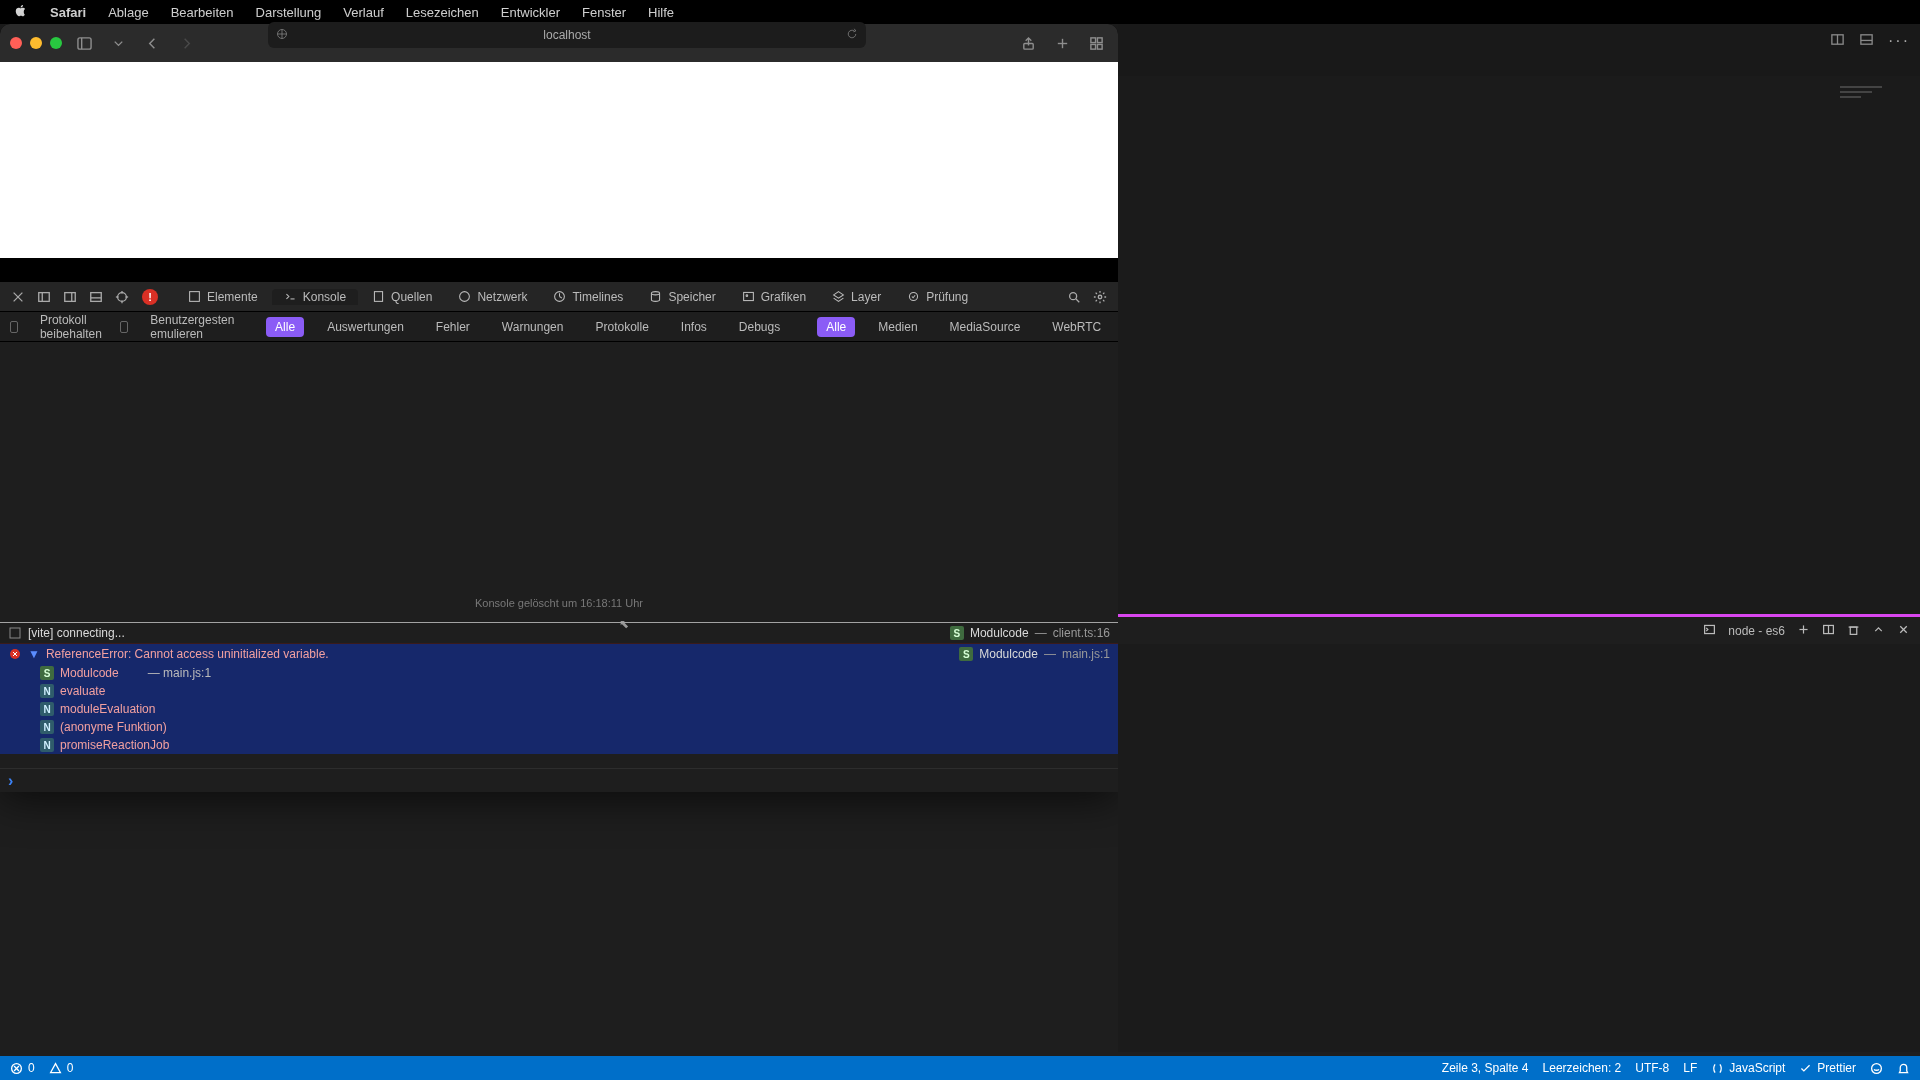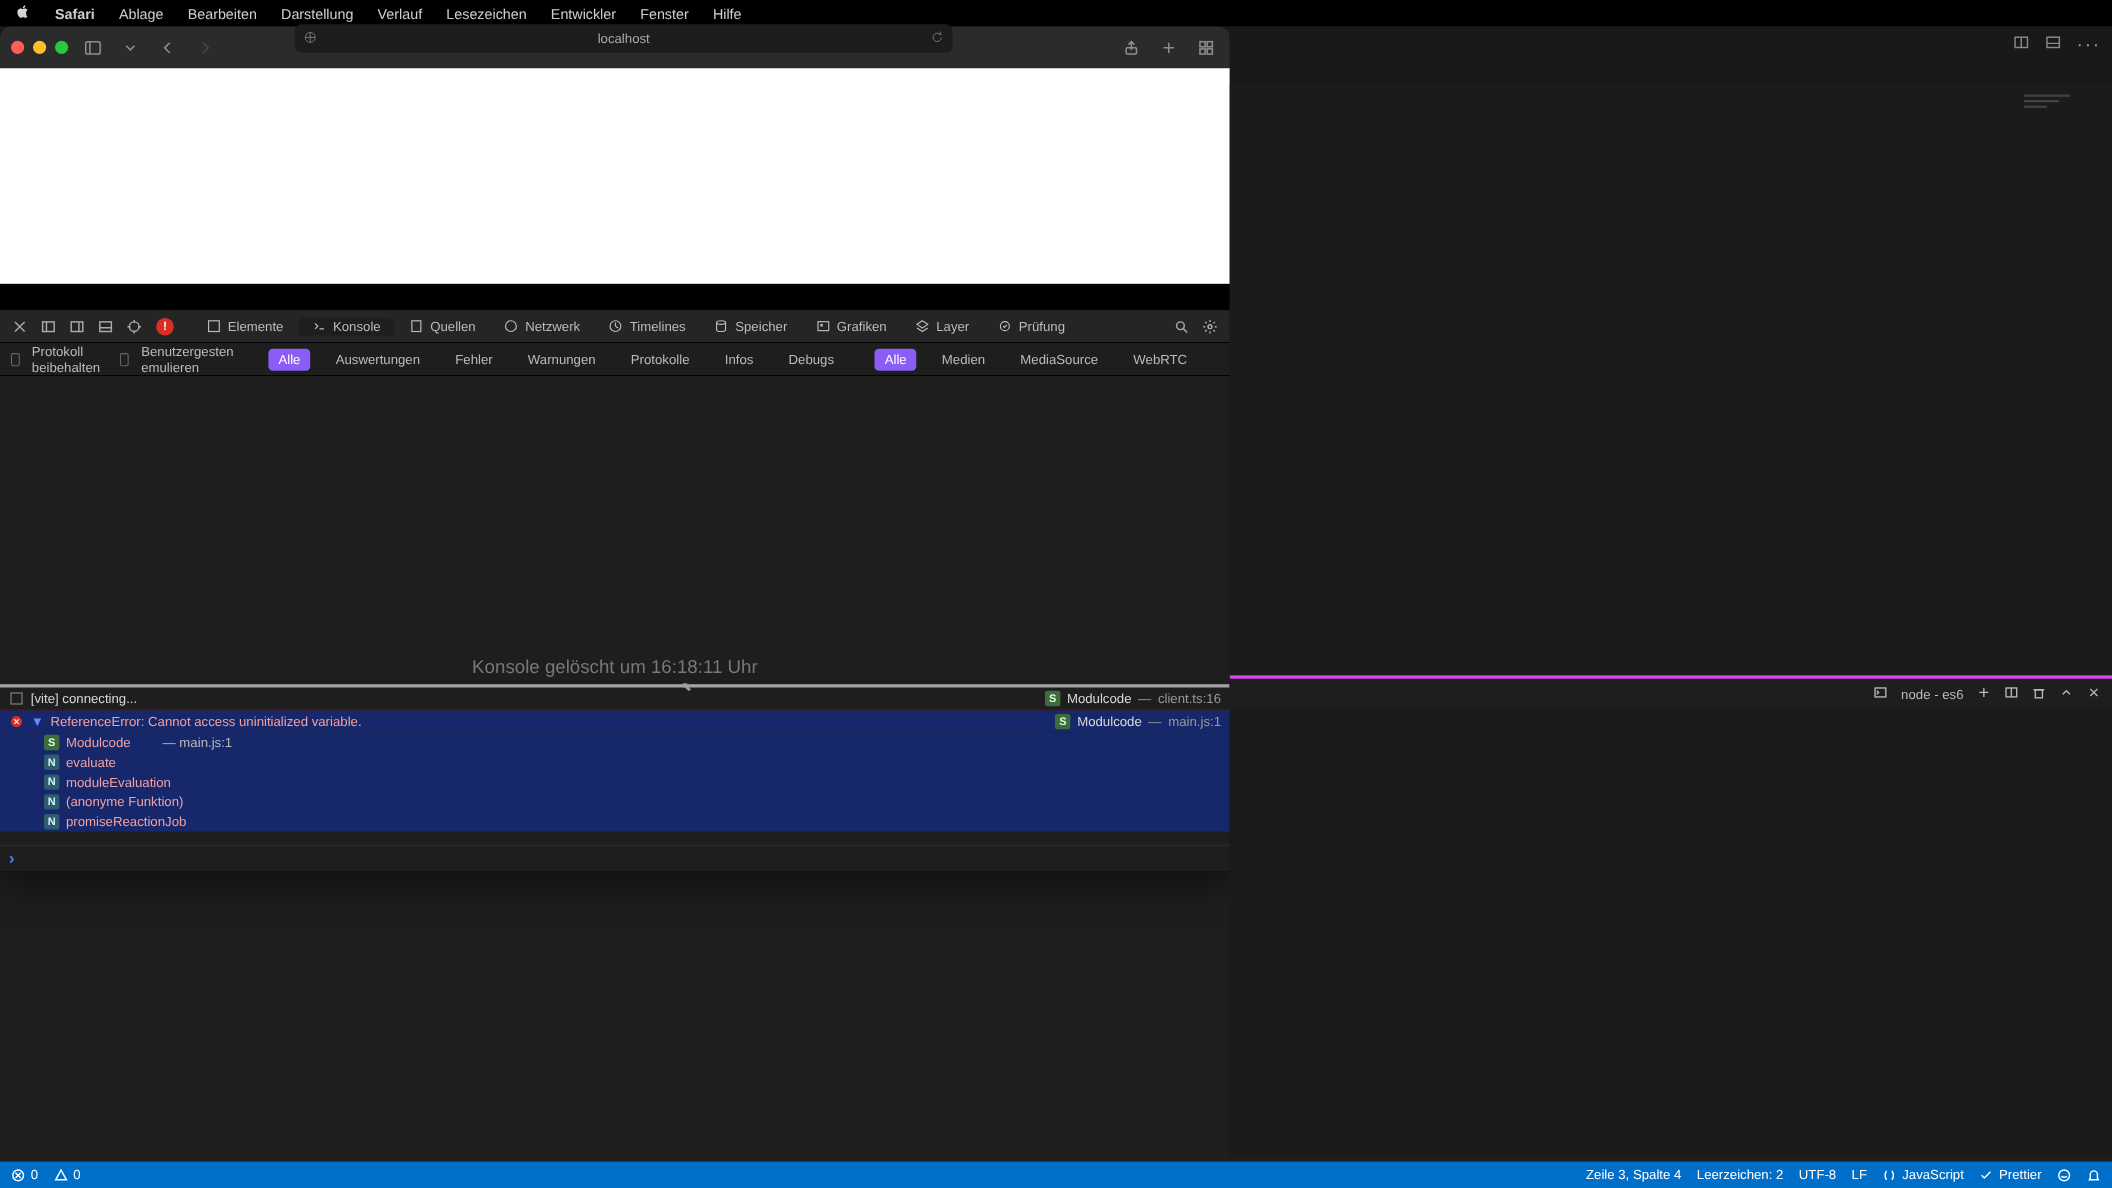--- a/index.html
+++ b/index.html
@@ -29,34 +29,34 @@
 .devtools { background:#1e1e1e; position:absolute; top:258px; bottom:0; left:0; right:0; display:flex; flex-direction:column; }
 .dt-tabs { height:30px; background:#252525; display:flex; align-items:center; padding:0 6px; gap:2px; border-bottom:1px solid #000; font-size:12px; color:#bbb; }
 .dt-tab { display:flex; align-items:center; gap:6px; padding:0 12px; height:16px; border-radius:4px 4px 0 0; }
 .dt-tab.active { background:#1e1e1e; }
 .dt-tab svg { width:13px; height:13px; stroke:#bbb; fill:none; stroke-width:1.3; }
 .dt-icon-btn { width:24px; height:24px; display:flex; align-items:center; justify-content:center; color:#aaa; }
 .dt-icon-btn svg { width:14px; height:14px; stroke:currentColor; fill:none; stroke-width:1.5; }
 .dt-err-badge { background:#d93025; color:#fff; border-radius:8px; width:16px; height:16px; font-size:11px; display:flex; align-items:center; justify-content:center; font-weight:600; margin:0 6px; }
 
 .dt-filter { height:30px; background:#1e1e1e; display:flex; align-items:center; padding:0 10px; gap:14px; border-bottom:1px solid #000; font-size:12px; color:#bbb; }
-.chk { display:flex; align-items:center; gap:11px; }
+.chk { display:flex; align-items:center; gap:22px; }
 .chk .box { width:12px; height:12px; border:1px solid #666; border-radius:2px; }
 .pill { padding:3px 9px; border-radius:4px; }
 .pill.active { background:#8b5cf6; color:#fff; }
 
 .dt-main { flex:1; position:relative; background:#1e1e1e; overflow:hidden; }
-.cleared-msg { position:absolute; width:100%; text-align:center; top:255px; color:#787878; font-size:17px; }
+.cleared-msg { position:absolute; width:100%; text-align:center; top:255px; color:#787878; font-size:11px; }
 .cursor-arrow { position:absolute; left:619px; top:275px; color:#999; font-size:12px; }
 
 .log { font-family:Menlo,Monaco,monospace; font-size:12px; }
 .log-row { display:flex; align-items:flex-start; padding:3px 8px; justify-content:space-between; }
 .log-left { display:flex; align-items:center; gap:6px; }
 .log-right { display:flex; align-items:center; gap:6px; color:#999; }
-.row-plain { border-top:3px solid #a3a3a3; }
+.row-plain { border-top:1px solid #a3a3a3; }
 .row-error { background:#2a1516; color:#e98e8e; border-top:1px solid #3a1b1c; }
 .row-error-sel { background:#16286b; }
 .log-icon { width:14px; height:14px; display:inline-flex; align-items:center; justify-content:center; }
 .sq { display:inline-flex; width:14px; height:14px; align-items:center; justify-content:center; border-radius:2px; font-size:10px; font-weight:700; }
 .sqS { background:#3f6b3f; color:#d6ffd6; }
 .sqN { background:#2f5c6b; color:#d0f0ff; }
 .stack { padding-left:40px; background:#16286b; }
 .stack-line { display:flex; align-items:center; gap:6px; padding:2px 0; color:#f2a0a0; }
 .stack-line .loc { color:#bbb; margin-left:23px; }
 

